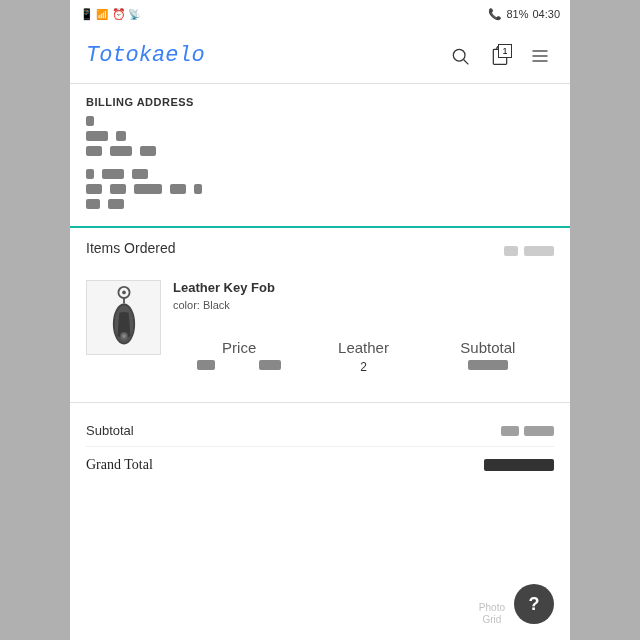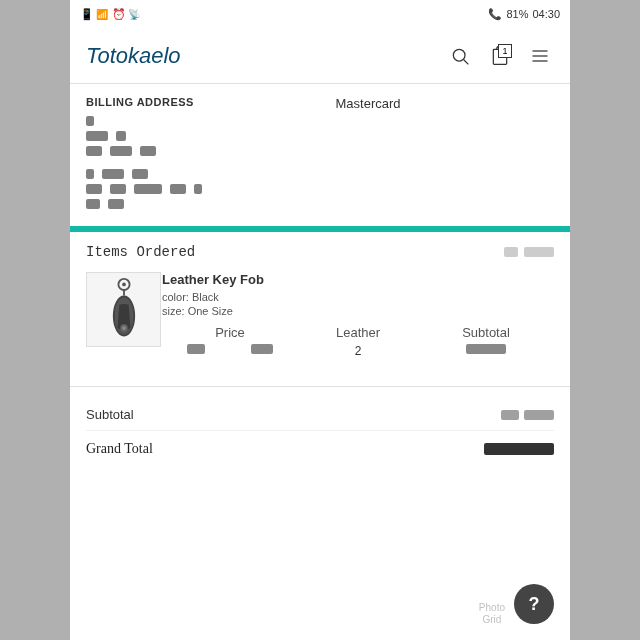--- a/index.html
+++ b/index.html
@@ -42,23 +42,23 @@
     .header {
       background: #fff;
       border-bottom: 1px solid #e0e0e0;
       display: flex;
       align-items: center;
       justify-content: space-between;
       padding: 8px 16px;
       height: 56px;
     }
     .logo {
-      font-family: Liberation Sans, sans-serif;
+      font-family: Liberation Mono, monospace;
       font-size: 22px;
-      color: #0c4a6e;
+      color: #3b82f6;
       font-style: italic;
     }
     .header-icons {
       display: flex;
       gap: 12px;
       align-items: center;
     }
     .header-icon {
       width: 28px;
       height: 28px;
@@ -86,21 +86,21 @@
     
     .content {
       background: #fff;
       overflow-y: auto;
       height: calc(640px - 28px - 56px);
     }
 
     
     .billing-section {
       padding: 12px 16px;
-      border-bottom: 6px solid #14b8a6;
+      border-bottom: 2px solid #14b8a6;
       display: flex;
       gap: 31px;
     }
     .billing-col { flex: 1; }
     .section-label {
       font-size: 11px;
       font-weight: bold;
       color: #333;
       letter-spacing: 0.5px;
       margin-bottom: 8px;
@@ -120,43 +120,42 @@
       opacity: 0.75;
     }
 
     
     .items-section {
       padding: 12px 16px 8px;
     }
     .items-header {
       display: flex;
       justify-content: space-between;
-      align-items: center;
-      margin-bottom: 12px;
-      font-family: Liberation Mono, monospace;
+      align-items: flex-end;
+      margin-bottom: 24px;
     }
     .items-title {
       font-size: 14px;
       color: #333;
       font-weight: normal;
     }
     .items-header-right {
       display: flex;
       gap: 6px;
     }
     .hdr-block {
       height: 10px;
       background: #ccc;
       border-radius: 2px;
     }
 
     
     .product-row {
       display: flex;
-      gap: 1px;
+      gap: 12px;
       margin-bottom: 16px;
     }
     .product-image {
       width: 75px;
       height: 75px;
       background: #f5f5f5;
       border: 1px solid #ddd;
       flex-shrink: 0;
       display: flex;
       align-items: center;
@@ -188,23 +187,24 @@
       justify-content: space-between;
       align-items: flex-start;
       margin-top: 8px;
       padding: 0 4px;
     }
     .price-col {
       text-align: center;
       flex: 1;
     }
     .col-label {
-      font-size: 13px;
+      font-size: 15px;
       color: #555;
       margin-bottom: 4px;
+      margin-top: 20px;
     }
     .col-value {
       font-size: 12px;
       color: #333;
     }
     .price-block {
       height: 10px;
       background: #555;
       border-radius: 2px;
       margin: 0 auto;
@@ -401,21 +401,20 @@
           <div class="addr-block" style="width:28px; margin-left:4px;"></div>
           <div class="addr-block" style="width:16px; margin-left:4px;"></div>
           <div class="addr-block" style="width:8px; margin-left:4px;"></div>
         </div>
         <div class="address-row">
           <div class="addr-block" style="width:14px;"></div>
           <div class="addr-block" style="width:16px; margin-left:4px;"></div>
         </div>
       </div>
       <div class="billing-col">
-        <div class="payment-value">Mastercard</div>
       </div>
     </div>
 
     <div class="items-section">
       <div class="items-header">
         <div class="items-title">Items Ordered</div>
         <div class="items-header-right">
           <div class="hdr-block" style="width:14px;"></div>
           <div class="hdr-block" style="width:30px;"></div>
         </div>
@@ -431,21 +430,20 @@
             <ellipse cx="25" cy="42" rx="12" ry="22" fill="#444"></ellipse>
             <ellipse cx="25" cy="42" rx="10" ry="20" fill="#555"></ellipse>
             <path d="M20 30 Q25 28 30 30 L32 55 Q25 60 18 55 Z" fill="#3a3a3a"></path>
             <circle cx="25" cy="55" r="4" fill="#666"></circle>
             <circle cx="25" cy="55" r="2" fill="#888"></circle>
           </svg>
         </div>
         <div class="product-info">
           <div class="product-name">Leather Key Fob</div>
           <div class="product-attr">color: Black</div>
-          <div class="product-attr">size: One Size</div>
 
           <div class="price-row">
             <div class="price-col">
               <div class="col-label">Price</div>
               <div style="display:flex;gap:4px;justify-content:center;">
                 <div class="price-block" style="width:18px;"></div>
                 <div class="price-block" style="width:22px;"></div>
               </div>
             </div>
             <div class="price-col">

